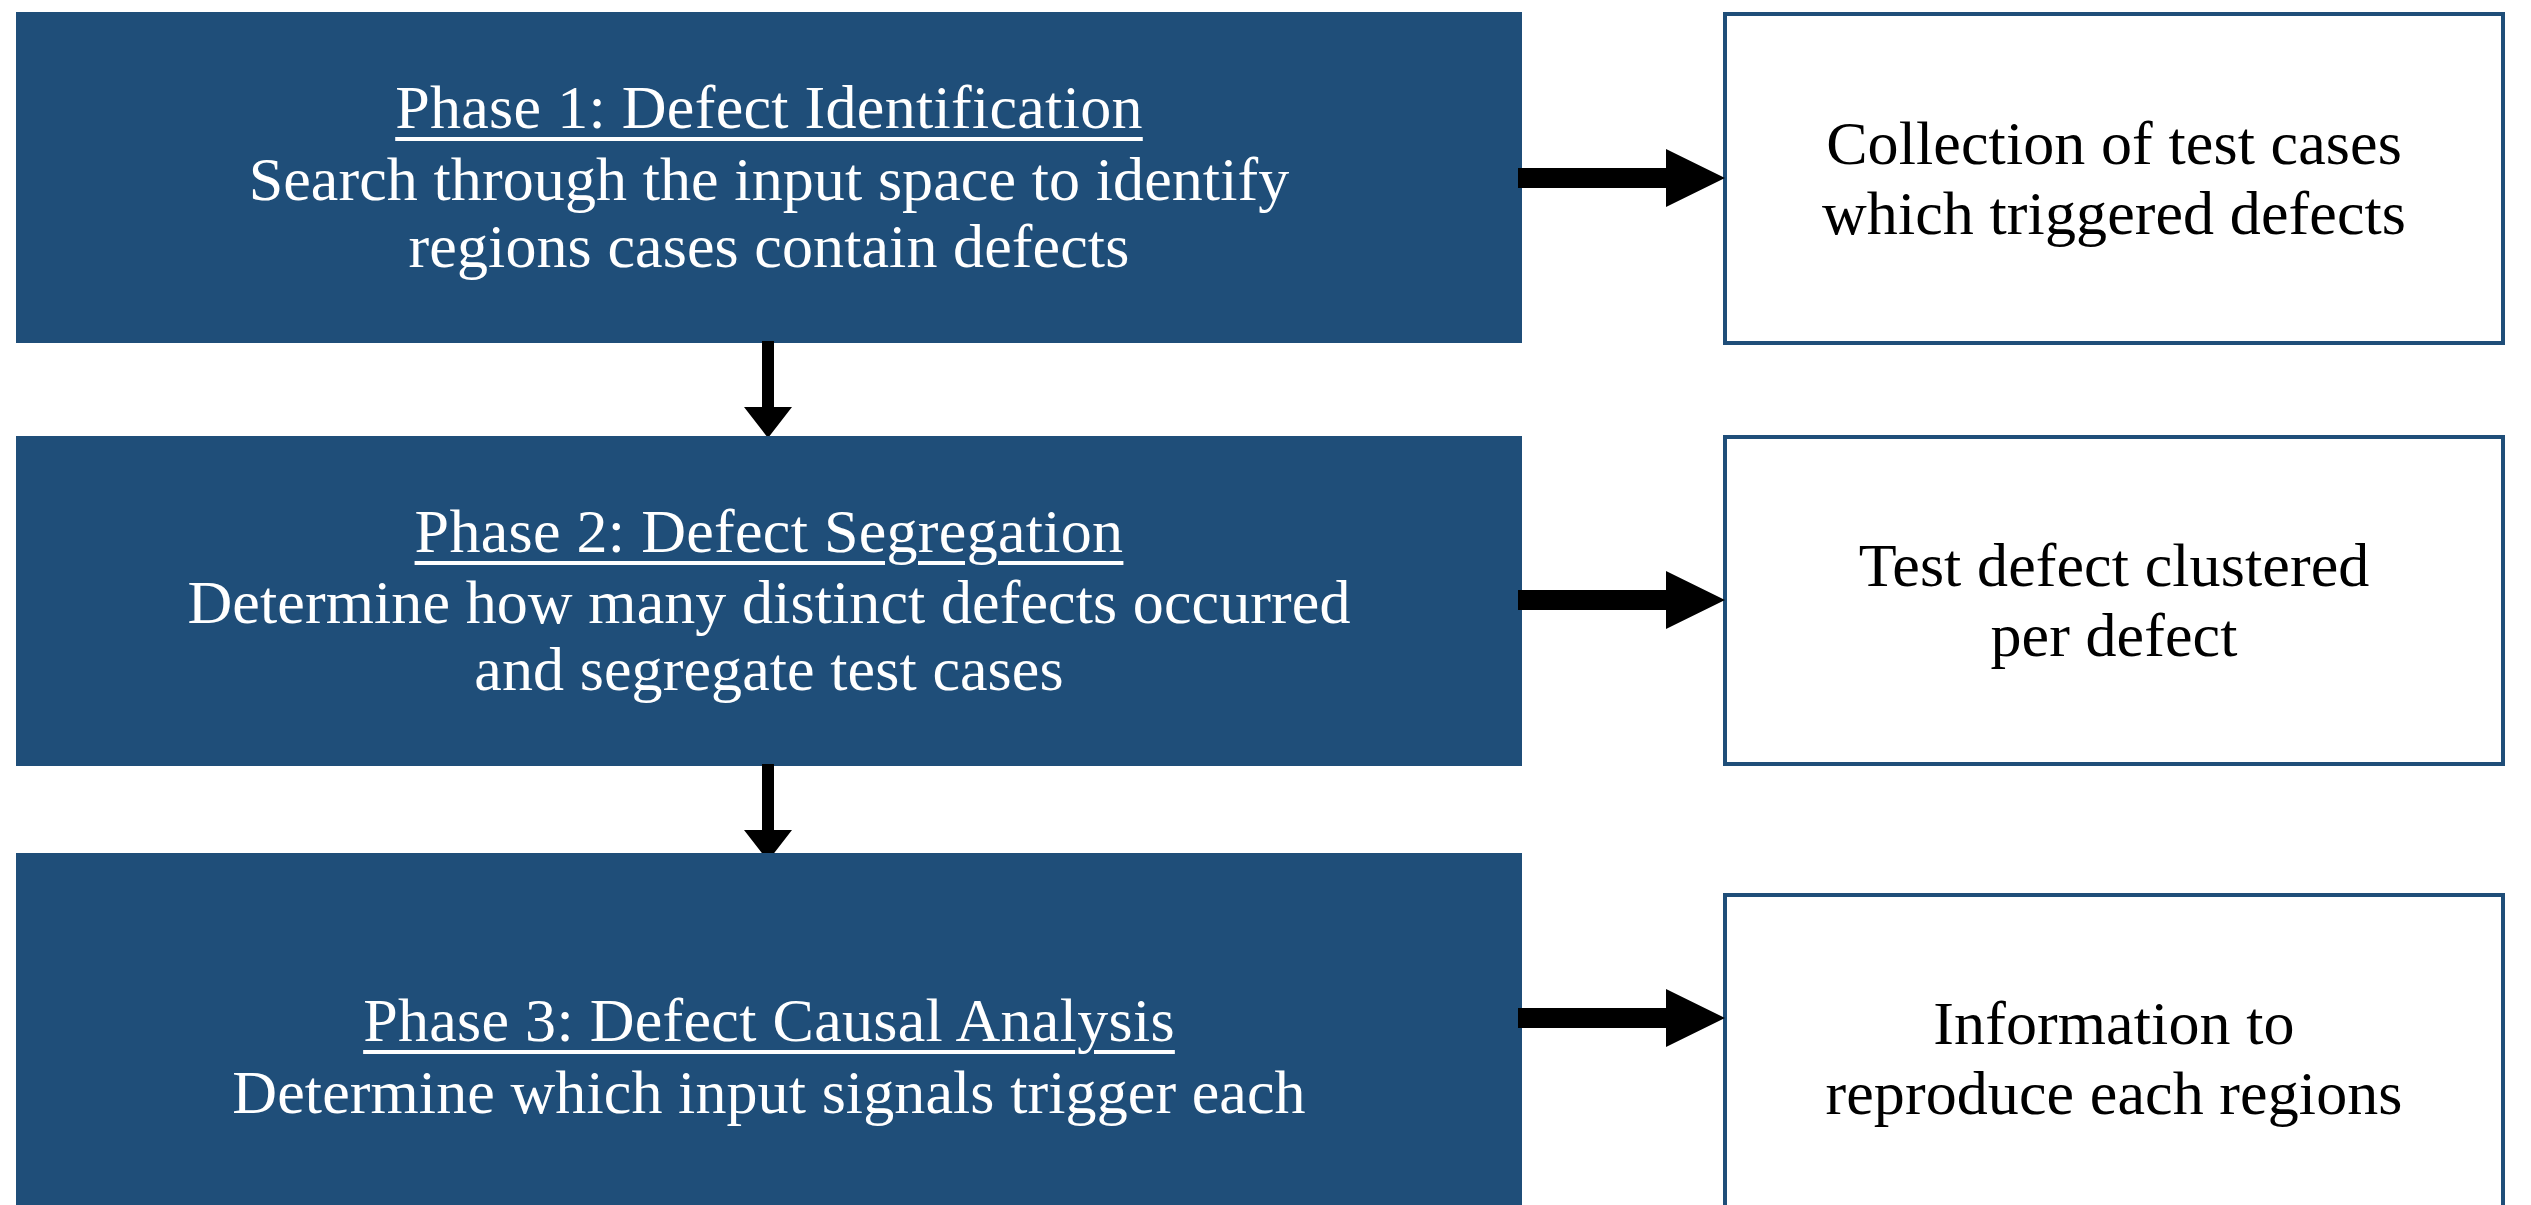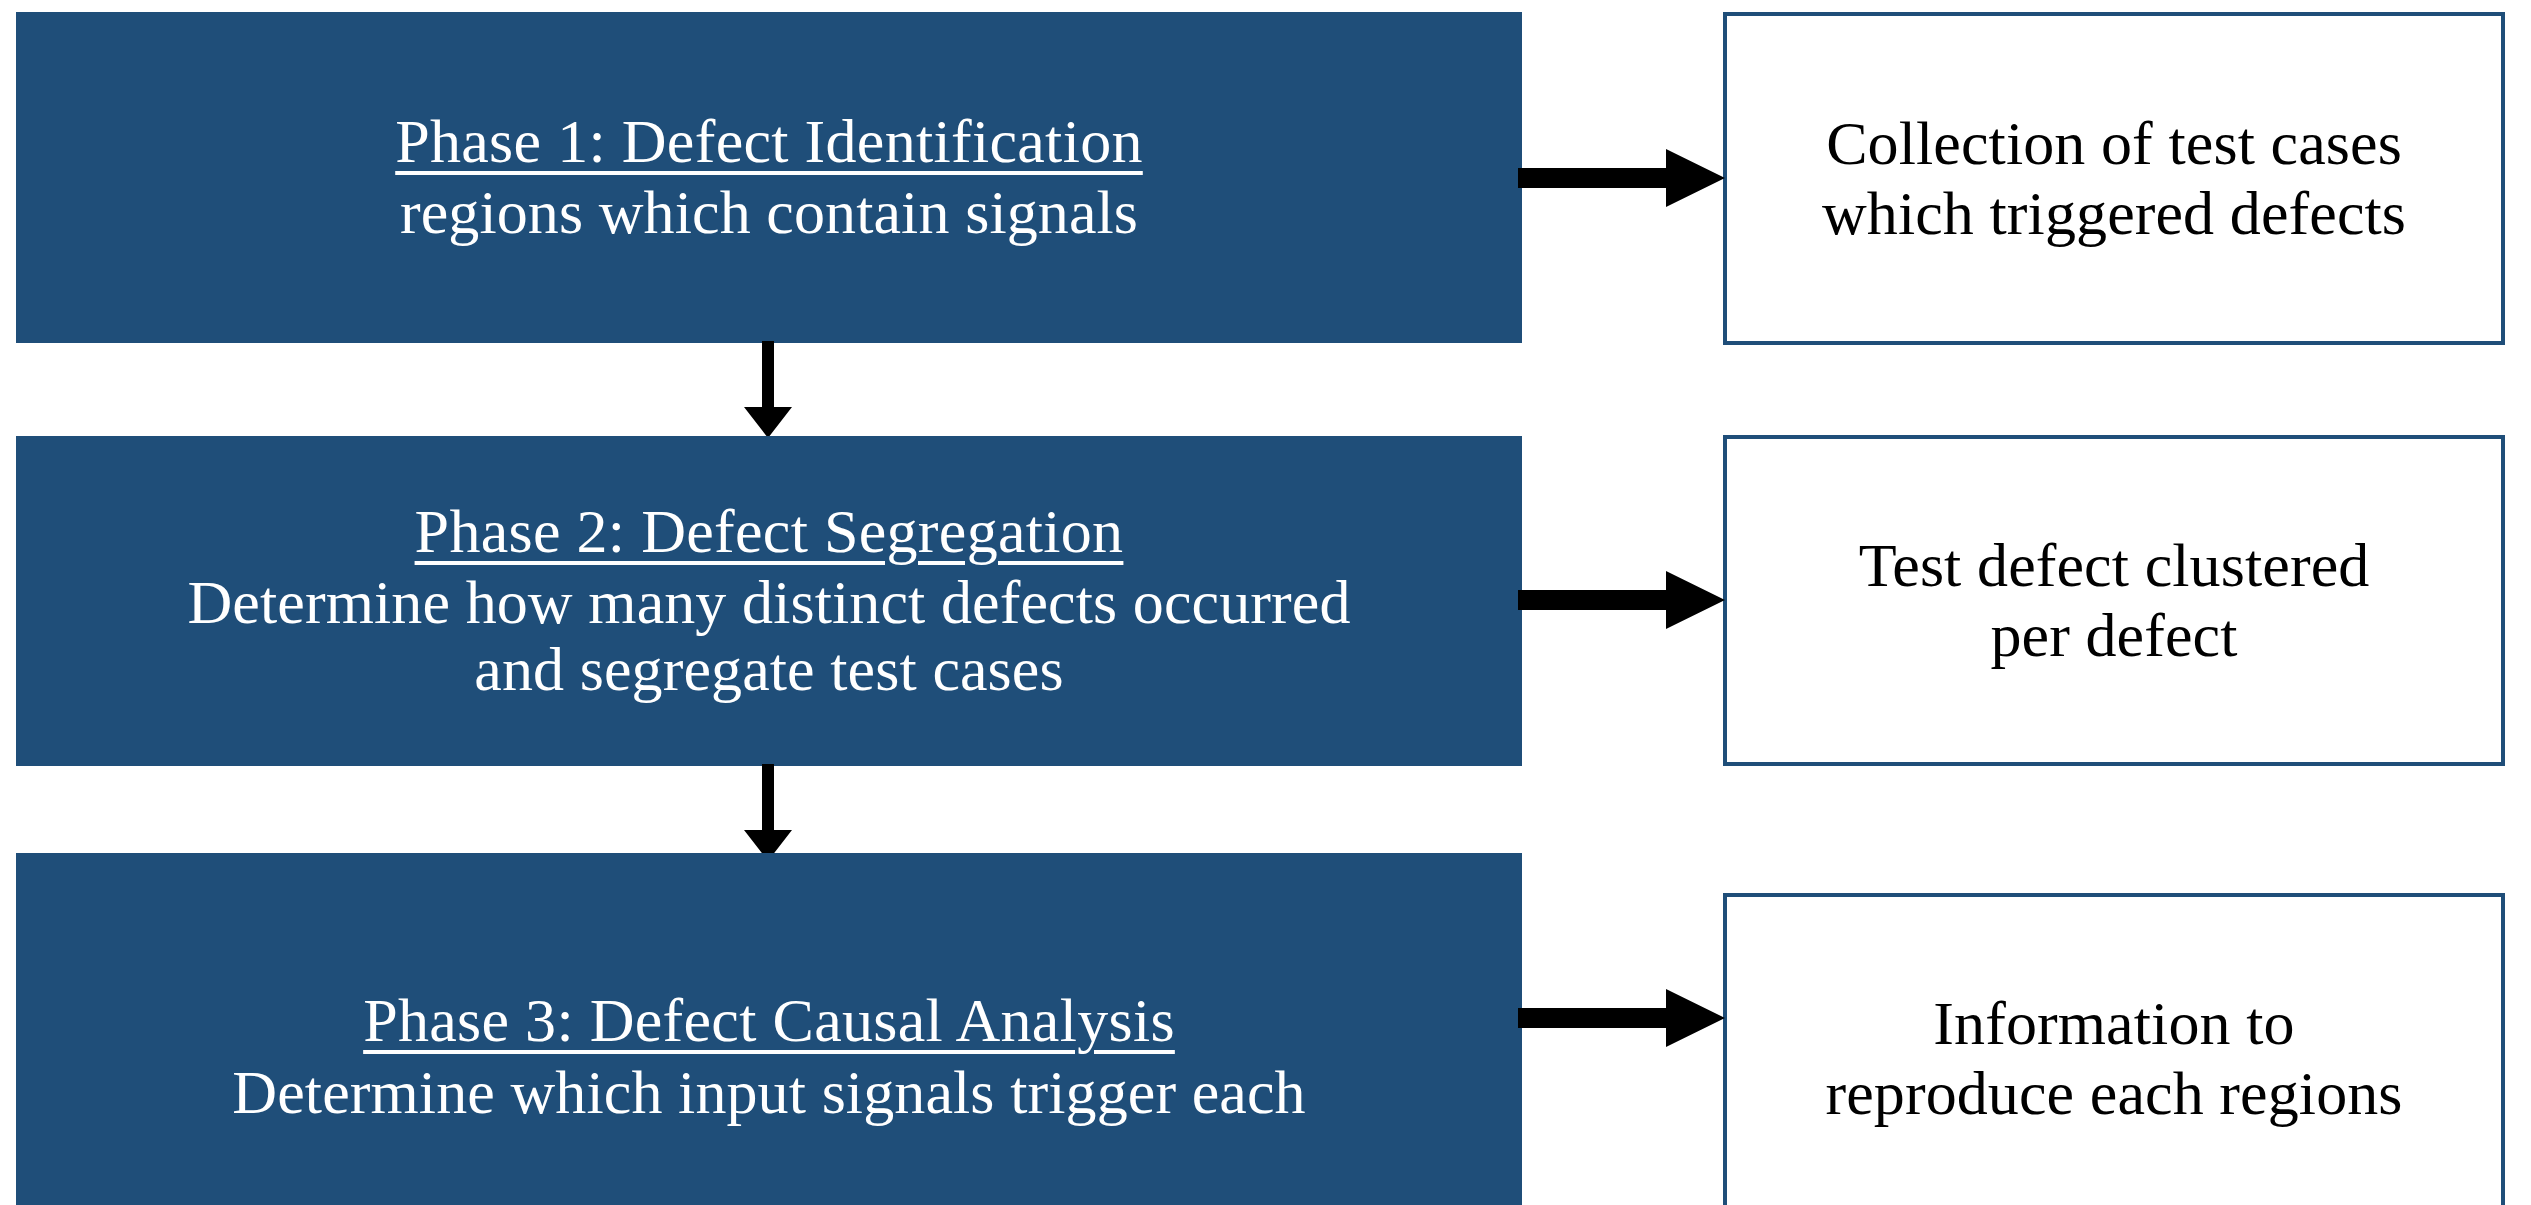--- a/index.html
+++ b/index.html
@@ -108,21 +108,22 @@
   .arrow-h svg, .arrow-v svg { display: block; width: 100%; height: 100%; }
 </style>
 </head>
 <body>
 
 <div class="canvas">
 
   <div class="phase-box phase-box-1">
     <div class="phase-title">Phase 1: Defect Identification</div>
     <div class="phase-desc">
-      <span class="ln">regions which contain signals</span>
+      <span class="ln">Search through the input space to identify</span>
+      <span class="ln">regions cases contain defects</span>
     </div>
   </div>
 
   <div class="outcome-box outcome-box-1">
     <div class="outcome-text">
       <span class="ln">Collection of test cases</span>
       <span class="ln">which triggered defects</span>
     </div>
   </div>
 

